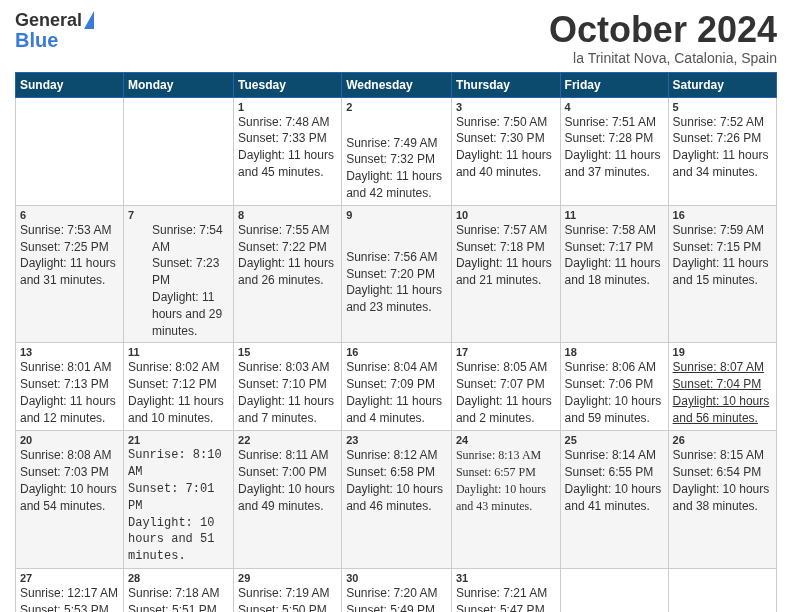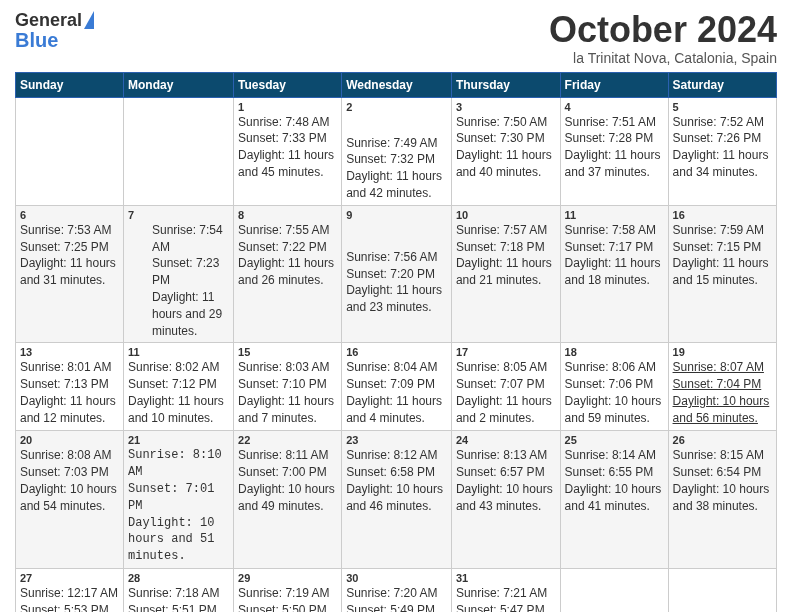--- a/index.html
+++ b/index.html
@@ -266,21 +266,21 @@
 Daylight: 10 hours and 49 minutes.</div>
           </td>
           <td>
             <span class="day-number">23</span>
             <div class="day-info" style="white-space: pre-line;">Sunrise: 8:12 AM
 Sunset: 6:58 PM
 Daylight: 10 hours and 46 minutes.</div>
           </td>
           <td>
             <span class="day-number">24</span>
-            <div class="day-info" style="white-space: pre-line;">Sunrise: 8:13 AM
+            <div class="day-info" style="white-space: pre-line; font-family: Liberation Serif, serif;">Sunrise: 8:13 AM
 Sunset: 6:57 PM
 Daylight: 10 hours and 43 minutes.</div>
           </td>
           <td>
             <span class="day-number">25</span>
             <div class="day-info" style="white-space: pre-line;">Sunrise: 8:14 AM
 Sunset: 6:55 PM
 Daylight: 10 hours and 41 minutes.</div>
           </td>
           <td>

